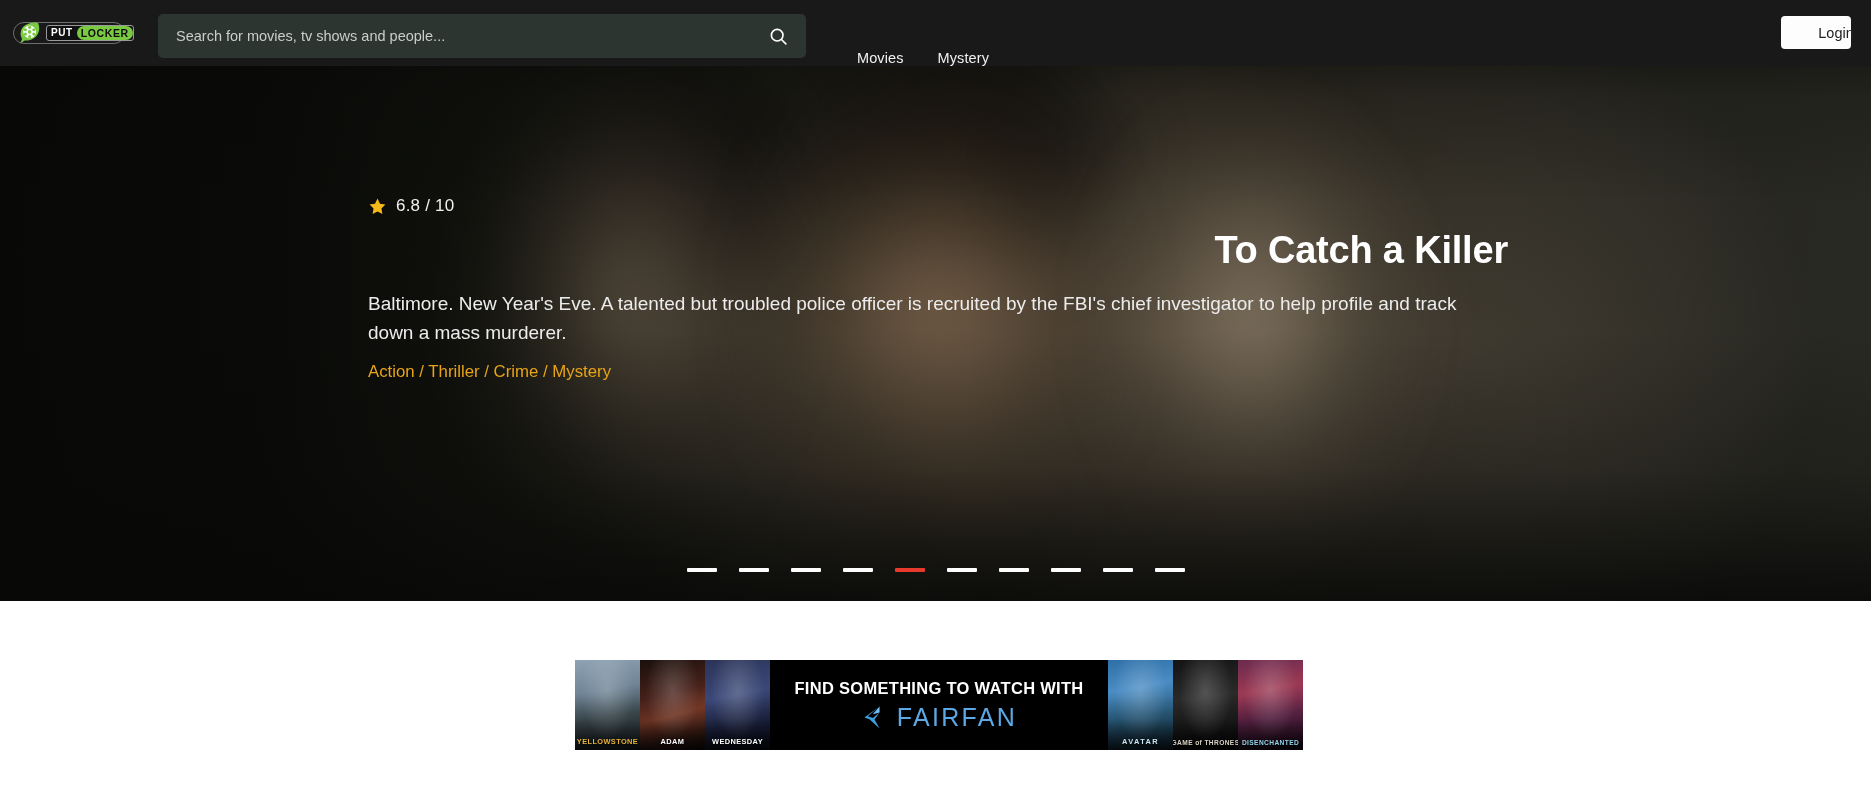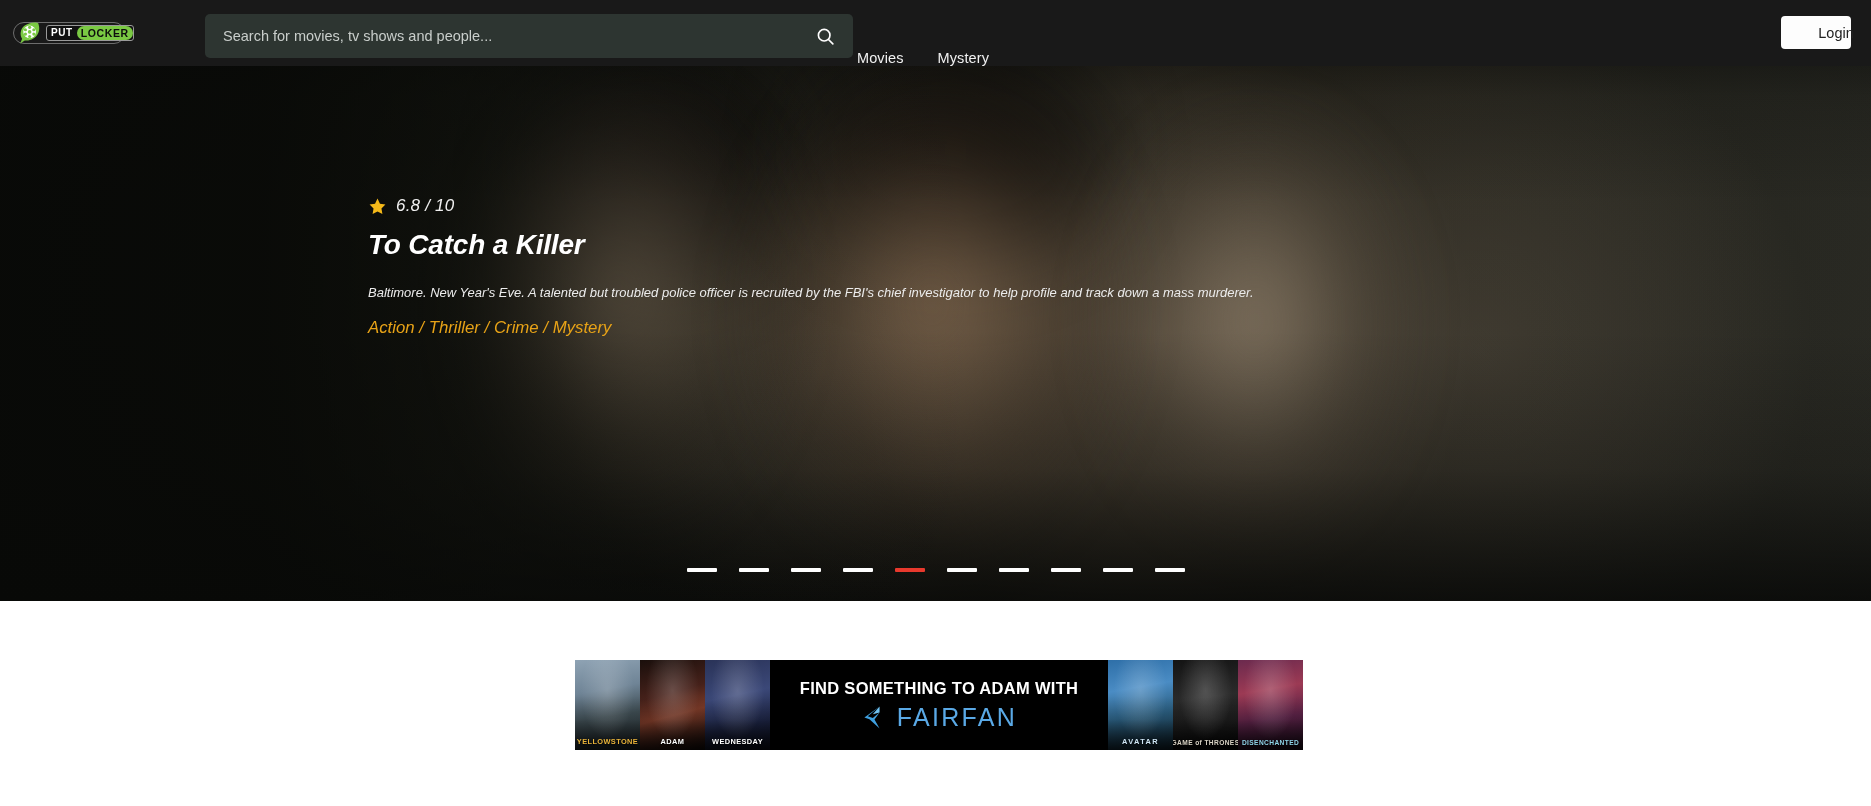--- a/index.html
+++ b/index.html
@@ -50,21 +50,20 @@
     font-family:"Liberation Sans", sans-serif;
     border-radius:7px;
   }
 
   .search-wrap{
     position:absolute; left:158px; top:14px;
     width:648px; height:44px;
     background:#2d3531; border-radius:5px;
     display:flex; align-items:center;
     cursor:text;
-    margin-left:47px;
   }
   .search-input{
     flex:1; height:100%;
     background:transparent; border:none; outline:none;
     color:#e3e6e4; font-size:14.5px;
     padding:0 18px;
     font-family:"Liberation Sans", sans-serif;
   }
   .search-input::placeholder{ color:#c9cecb; opacity:1; }
   .search-btn{
@@ -89,21 +88,20 @@
     font-size:14.5px; font-family:"Liberation Sans", sans-serif;
     cursor:pointer;
     display:flex; align-items:center; justify-content:center;padding-left:40px;
   }
 
   
   .hero{
     position:absolute; top:0; left:0; width:1871px; height:601px;
     overflow:hidden;
     background:#404040;
-    font-style:italic;
   }
   .hero-bg{
     position:absolute; inset:0;
     background:
       radial-gradient(circle at 62% 56%, rgba(120,104,86,.55) 0%, rgba(60,52,42,.20) 26%, rgba(0,0,0,0) 52%),
       radial-gradient(circle at 44% 62%, rgba(132,116,96,.40) 0%, rgba(48,42,34,.16) 24%, rgba(0,0,0,0) 48%),
       radial-gradient(circle at 79% 58%, rgba(118,104,88,.34) 0%, rgba(44,38,32,.14) 22%, rgba(0,0,0,0) 46%),
       linear-gradient(100deg, #131512 0%, #15170f 18%, #1a1b15 40%, #232219 62%, #24251e 80%, #292a24 100%);
     filter:blur(0px);
   }
@@ -131,26 +129,27 @@
     position:absolute; left:368px; top:196px;
     width:1140px;
     z-index:5;
   }
   .rating-row{
     display:flex; align-items:center; gap:9px; margin-bottom:13px;
   }
   .star-icon{ display:block; width:19px; height:19px; }
   .rating-text{ color:#f0f0f0; font-size:17px; letter-spacing:.2px; }
   .hero-title{
-    color:#ffffff; font-size:28px; font-weight:700;
+    color:#ffffff; font-size:38px; font-weight:700;
     letter-spacing:-.2px; line-height:1.12;
-    margin-bottom:23px;
+    margin-bottom:17px;
+    text-align:right;
   }
   .hero-desc{
-    color:#ececec; font-size:13px; line-height:1.53;
+    color:#ececec; font-size:19px; line-height:1.53;
     max-width:1135px; margin-bottom:12px;
   }
   .hero-genres{ font-size:16.8px; line-height:1.5; }
   .genre-link{
     color:#e8a317; text-decoration:none; cursor:pointer;
   }
   .genre-sep{ color:#e8a317; }
 
   
   .carousel{
@@ -313,21 +312,21 @@
         <div class="poster p-blackadam">
           <div class="poster-art"></div>
           <div class="poster-label">ADAM</div>
         </div>
         <div class="poster p-wednesday">
           <div class="poster-art"></div>
           <div class="poster-label">WEDNESDAY</div>
         </div>
       </div>
     <div class="ad-center">
-      <div class="ad-headline">FIND SOMETHING TO ADAM WITH</div>
+      <div class="ad-headline">FIND SOMETHING TO WATCH WITH</div>
       <div class="ad-brand-row">
         <svg width="27" height="27" viewBox="0 0 32 32">
           <polygon points="22,3 8,14.5 14,16.5 22,10 16,18.5 22,29 10,18 4,16" fill="#3fa0e0"></polygon>
           <polygon points="22,3 14,12 22,10" fill="#6fc2f2"></polygon>
         </svg>
         <span class="ad-brand-text">FAIRFAN</span>
       </div>
     </div>
     <div class="ad-posters">
         <div class="poster p-avatar">

